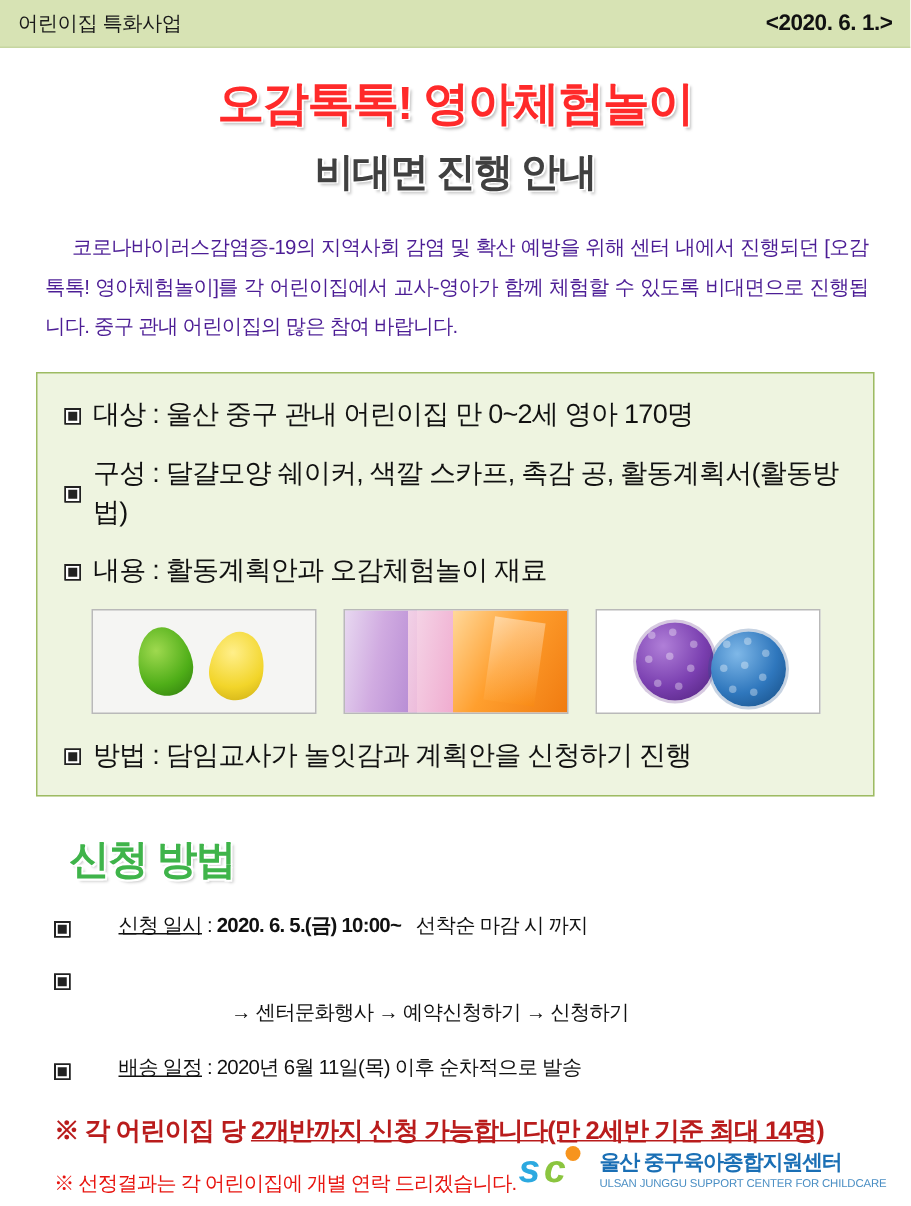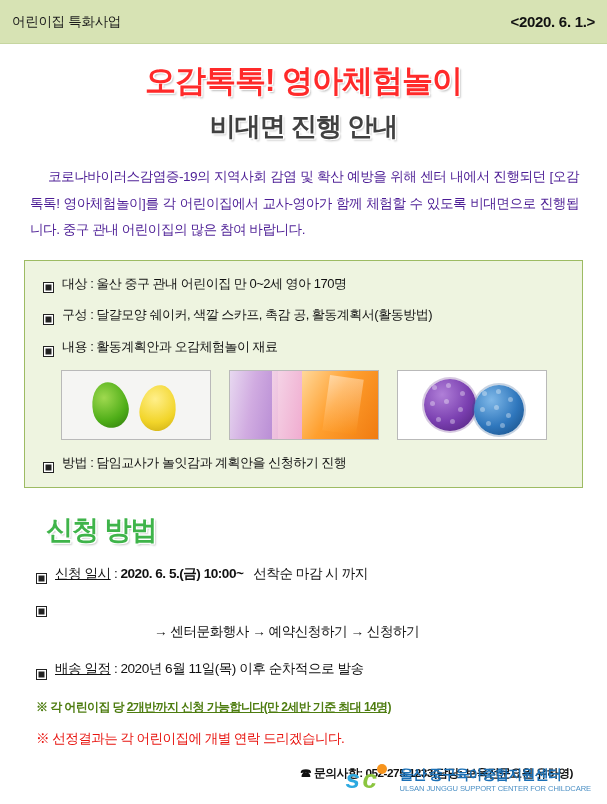--- a/index.html
+++ b/index.html
@@ -17,21 +17,21 @@
   }
   .page {
     width: 607px;
     height: 804px;
     position: relative;
     box-sizing: border-box;
   }
 
   
   .header {
-    height: 44px;
+    height: 32px;
     background: #d7e3b4;
     display: flex;
     align-items: center;
     justify-content: space-between;
     padding: 0 12px;
     box-sizing: border-box;
     border-bottom: 1px solid #c6d6a0;
   }
   .header-left {
     font-size: 13.5px;
@@ -89,27 +89,27 @@
 
   
   .info-box {
     margin: 16px 24px 0 24px;
     border: 1.5px solid #9dbb63;
     background: #eef4e0;
     padding: 14px 18px 14px 18px;
     box-sizing: border-box;
   }
   .info-line {
-    font-size: 13px;
+    font-size: 18px;
     line-height: 1.45;
     color: #111;
     letter-spacing: -0.5px;
     margin-bottom: 13px;
     display: flex;
-    align-items: flex-end;
+    align-items: center;
   }
   .info-line:last-child { margin-bottom: 0; }
   .sq {
     display: inline-block;
     width: 9px;
     height: 9px;
     border: 1.5px solid #222;
     background: #222;
     box-shadow: inset 0 0 0 1.5px #ffffff;
     margin-right: 8px;
@@ -221,37 +221,38 @@
   .apply-list {
     margin: 16px 26px 0 36px;
   }
   .apply-line {
     font-size: 13.6px;
     line-height: 1.5;
     color: #111;
     letter-spacing: -0.5px;
     margin-bottom: 18px;
     display: flex;
-    align-items: flex-end;
+    align-items: center;
+    gap: 24px;
   }
   .apply-cont {
     margin: -12px 0 18px 0;
     padding-left: 118px;
     font-size: 13.6px;
     letter-spacing: -0.5px;
     color: #111;
   }
   .u { text-decoration: underline; }
   .link { color: #2050c8; text-decoration: underline; }
 
   .note-red {
     margin: 4px 26px 0 36px;
-    font-size: 12px;
-    font-weight: bold;
-    color: #4d7c0f;
+    font-size: 17px;
+    font-weight: bold;
+    color: #b91c1c;
     letter-spacing: -0.6px;
     line-height: 1.5;
   }
   .note-red .u2 { text-decoration: underline; }
   .note-red2 {
     margin: 14px 26px 0 36px;
     font-size: 13.6px;
     color: #e8140f;
     letter-spacing: -0.6px;
   }

